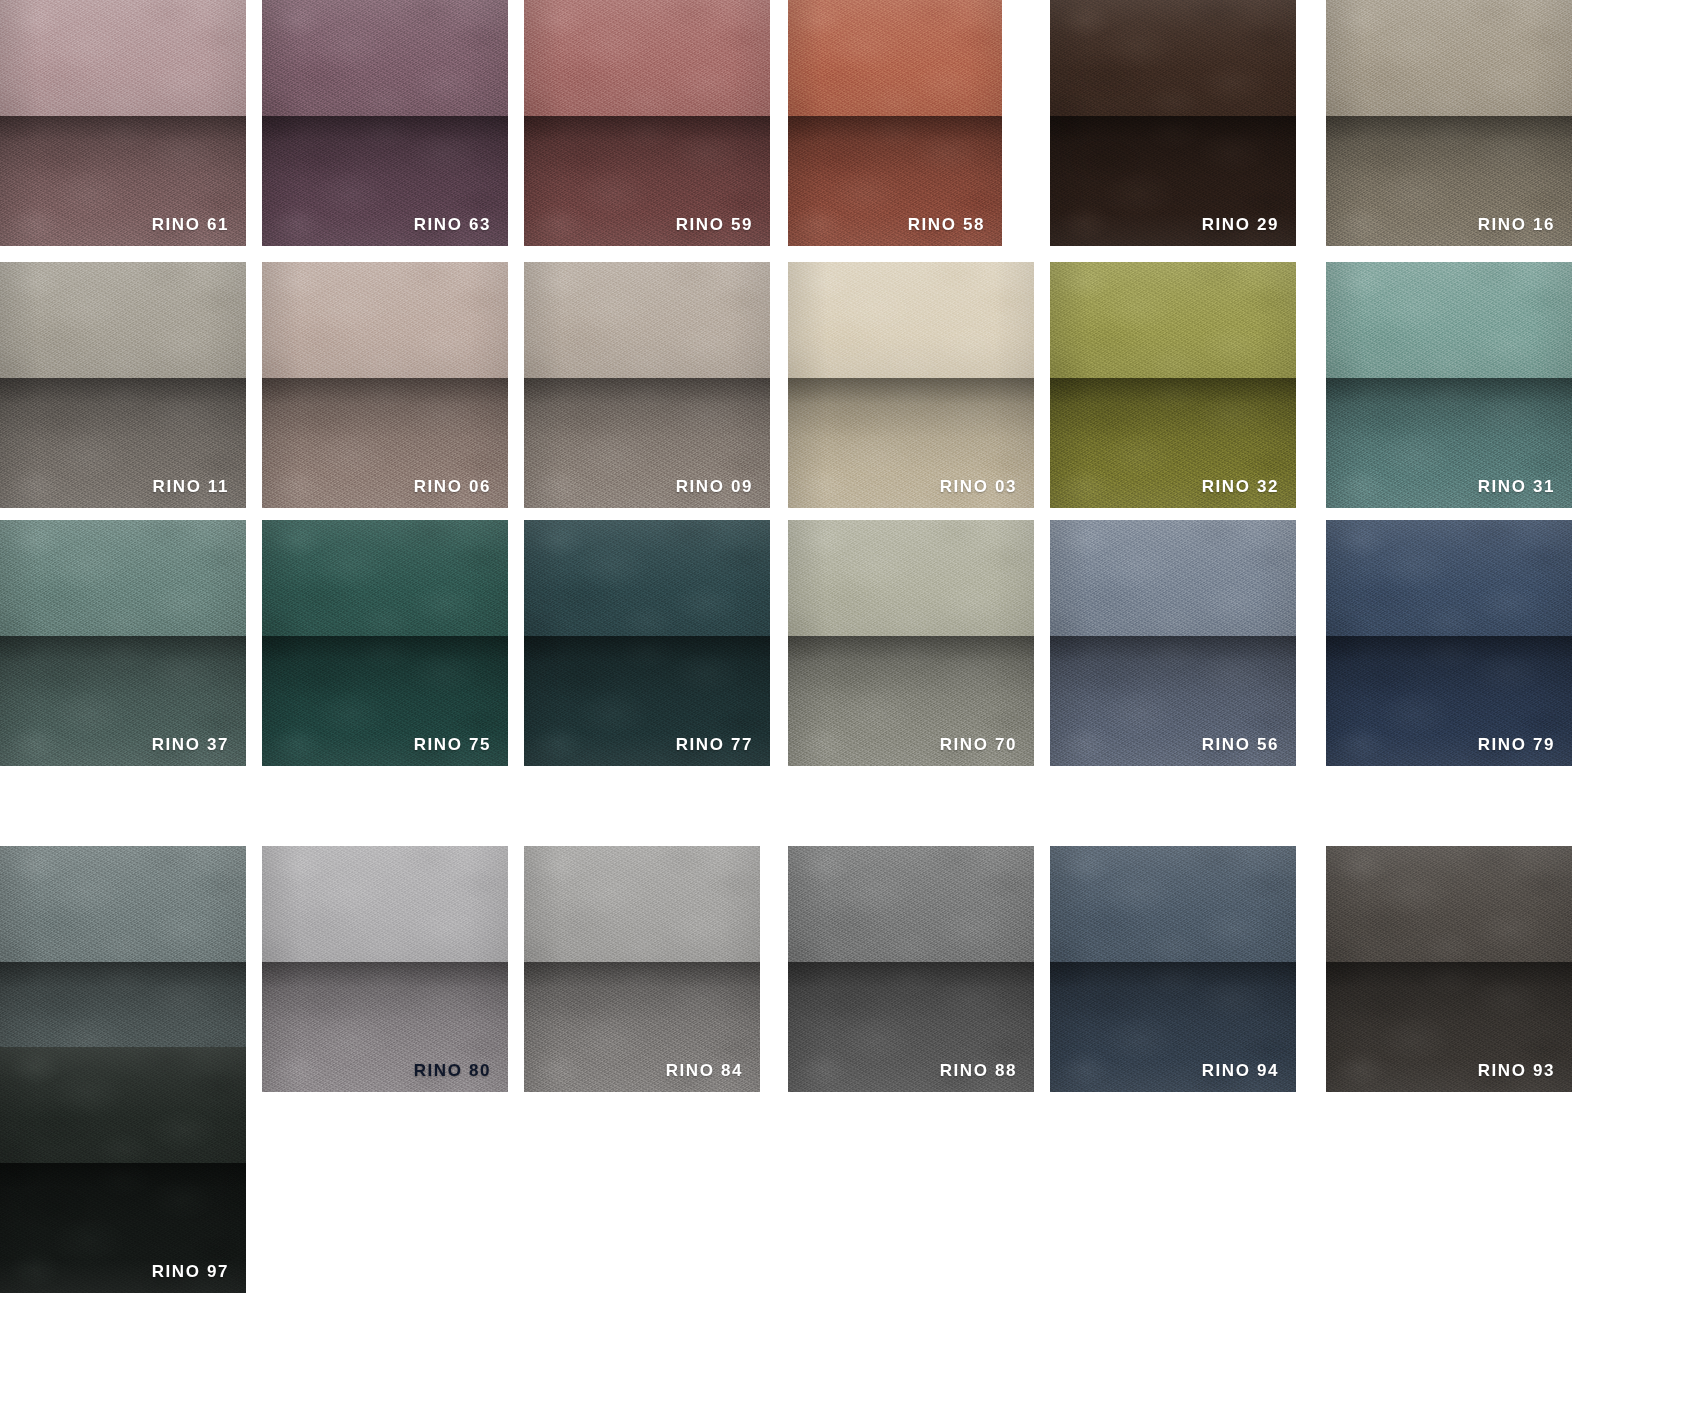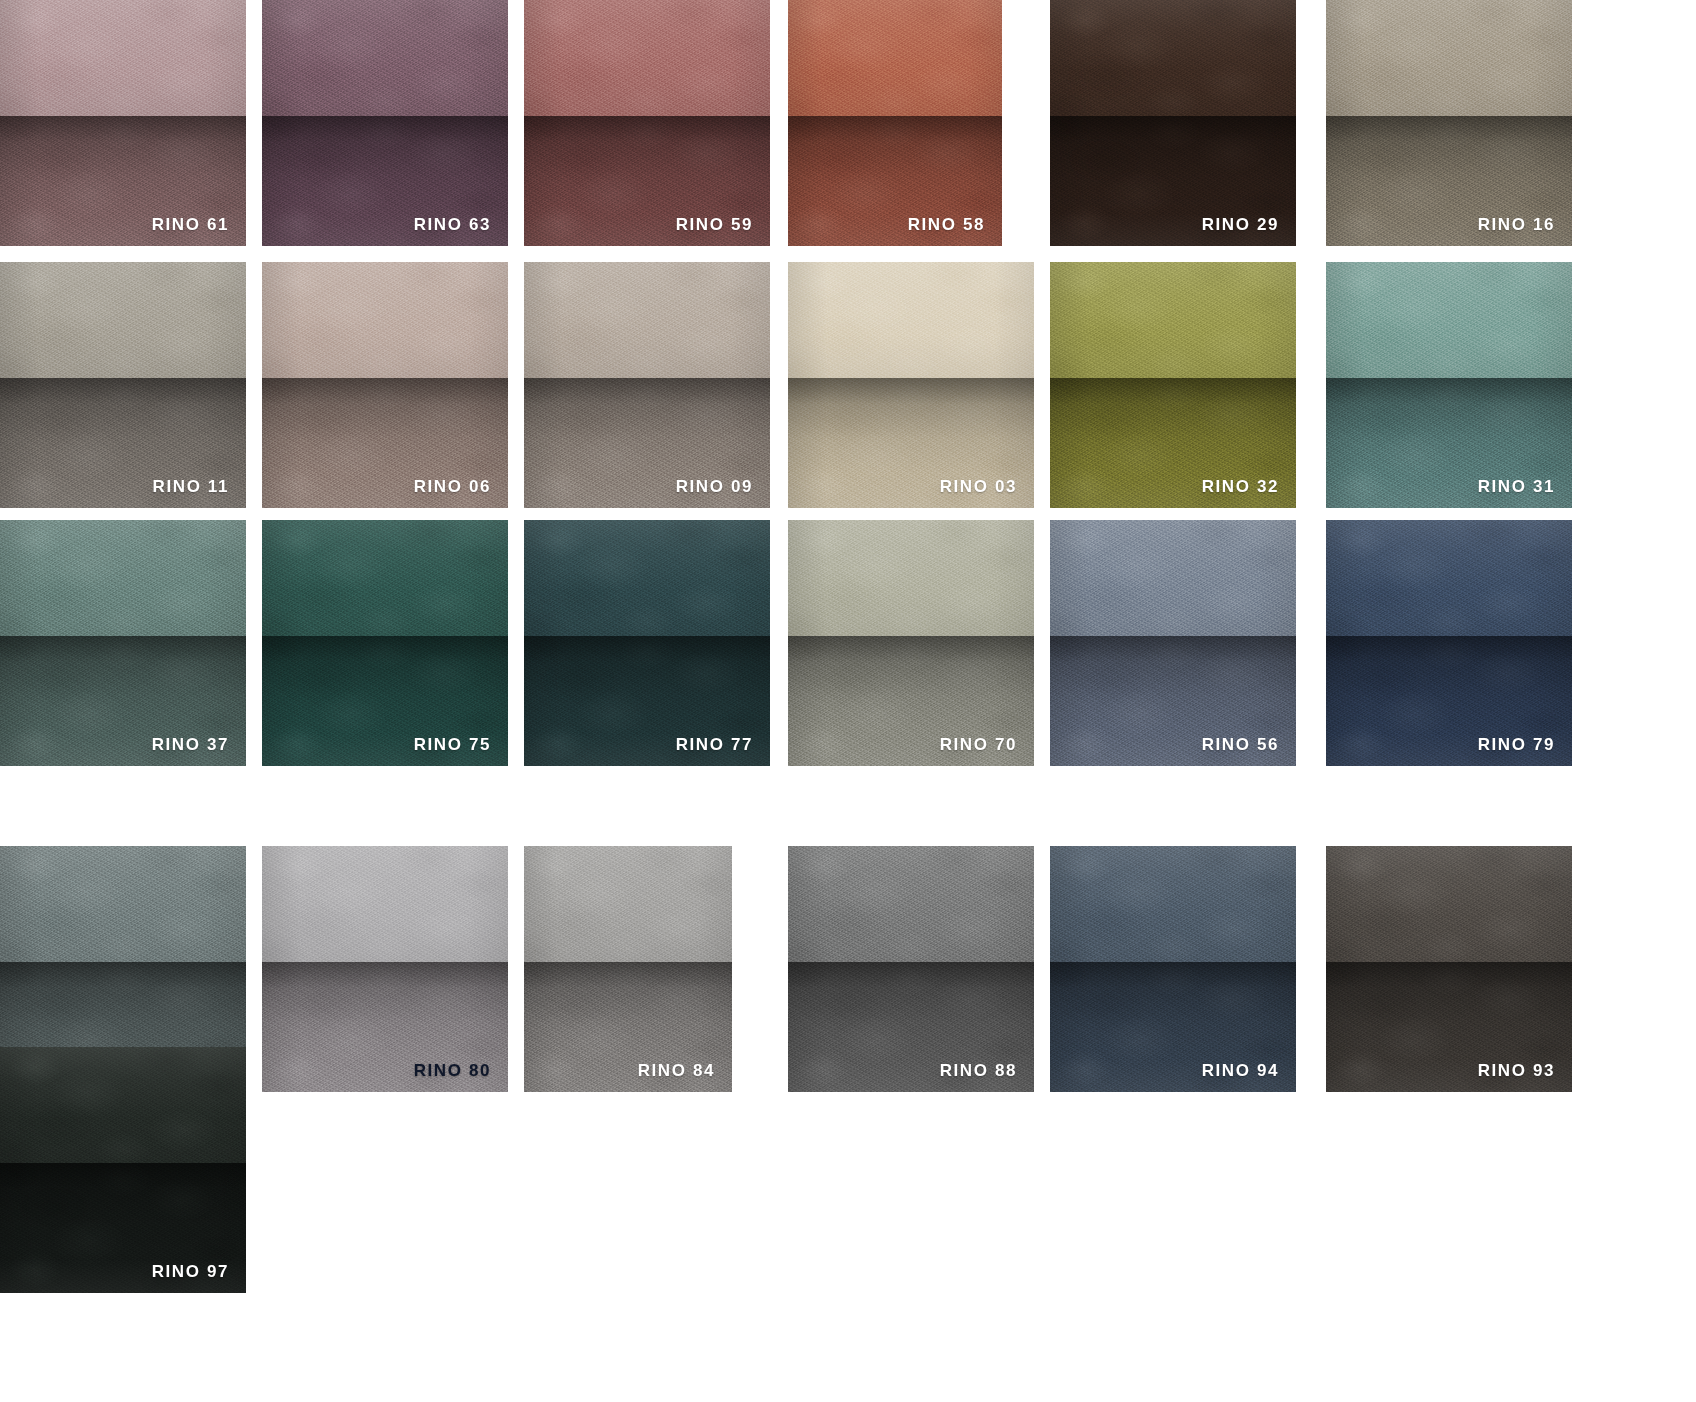--- a/index.html
+++ b/index.html
@@ -451,21 +451,21 @@
       <div class="sw-bot" style="top: 47%; height: 53%;">
         <div class="fill" style="background: rgb(139, 134, 137);"></div>
         <div class="texture" style="transform: translate(-8px, -14px);"></div>
         <div class="blotch" style="transform: scaleY(-1);"></div>
         <div class="shade-bot"></div>
       </div>
       <div class="foldline" style="top: 47%;"></div>
       <div class="vignette"></div>
       <div class="label" style="color: #0f172a;">RINO 80</div>
     </div>
-    <div class="swatch" style="left: 524px; top: 846px; width: 208px; height: 246px;">
+    <div class="swatch" style="left: 524px; top: 846px; width: 236px; height: 246px;">
       <div class="sw-top" style="height: 47%;">
         <div class="fill" style="background: rgb(166, 165, 163);"></div>
         <div class="texture"></div>
         <div class="blotch"></div>
         <div class="shade-top"></div>
       </div>
       <div class="sw-bot" style="top: 47%; height: 53%;">
         <div class="fill" style="background: rgb(128, 125, 123);"></div>
         <div class="texture" style="transform: translate(-8px, -14px);"></div>
         <div class="blotch" style="transform: scaleY(-1);"></div>

